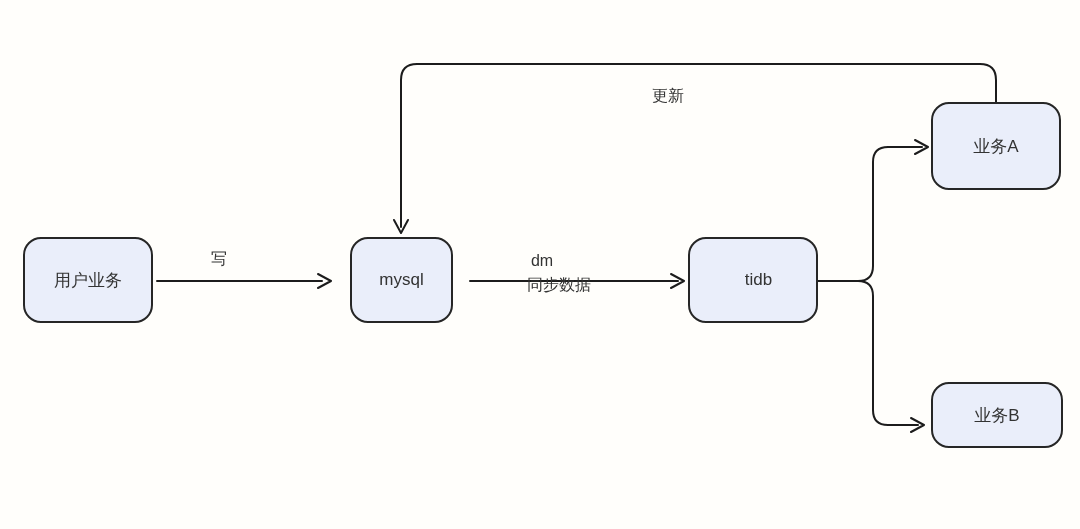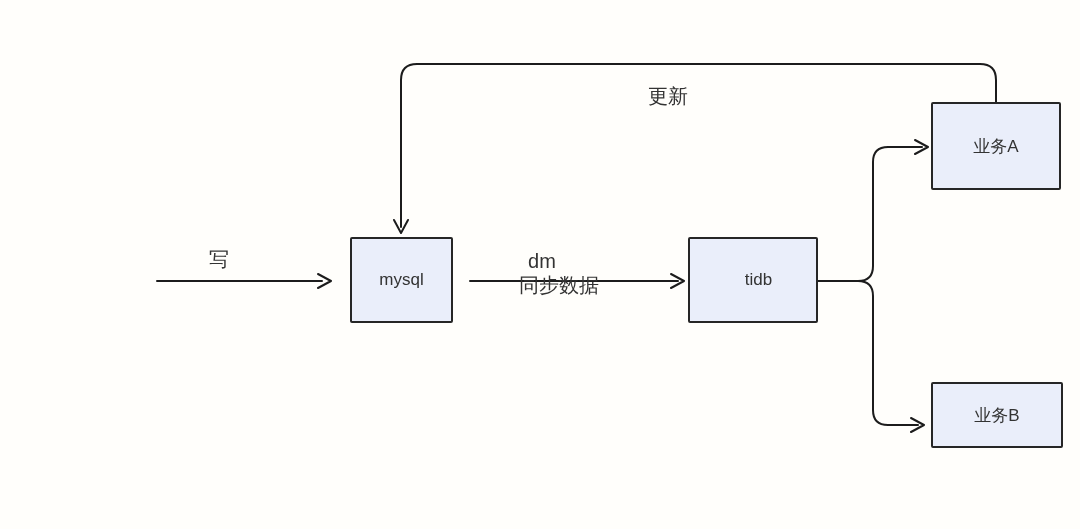--- a/index.html
+++ b/index.html
@@ -15,34 +15,34 @@
     stroke: var(--line-color, #1c1c1c);
     stroke-width: 2;
     fill: none;
     stroke-linecap: round;
     stroke-linejoin: round;
   }
   .node {
     position:absolute;
     background: var(--node-fill, #eaeefa);
     border: 2px solid var(--node-border, #262626);
-    border-radius: 2px;
+    border-radius: 18px;
     display:flex; align-items:center; justify-content:center;
     font-size:17px;
     color: var(--text-color, #333333);
     box-sizing: border-box;
   }
   .node-user  { left:23px;  top:237px; width:130px; height:86px; }
   .node-mysql { left:350px; top:237px; width:103px; height:86px; }
   .node-tidb  { left:688px; top:237px; width:130px; height:86px;padding-left:11px; }
   .node-bizA  { left:931px; top:102px; width:130px; height:88px; }
   .node-bizB  { left:931px; top:382px; width:132px; height:66px; }
   .edge-label {
     position:absolute;
-    font-size:20px;
+    font-size:16px;
     color: var(--text-color, #333333);
     transform: translate(-50%, -50%);
     white-space: nowrap;
   }
   .lbl-write { left:219px; top:259px; }
   .lbl-dm    { left:542px; top:261px; }
   .lbl-sync  { left:559px; top:285px; }
   .lbl-update{ left:668px; top:96px; }
 </style>
 </head>
@@ -60,20 +60,23 @@
     <path class="edge" d="M818,281 L858,281 Q873,281 873,266 L873,162 Q873,147 888,147 L922,147"></path>
     <path class="edge" d="M915,140 L928,147 L915,154"></path>
 
     <path class="edge" d="M818,281 L858,281 Q873,281 873,296 L873,410 Q873,425 888,425 L918,425"></path>
     <path class="edge" d="M911,418 L924,425 L911,432"></path>
 
     <path class="edge" d="M996,103 L996,80 Q996,64 980,64 L417,64 Q401,64 401,80 L401,227"></path>
     <path class="edge" d="M394,220 L401,233 L408,220"></path>
   </svg>
 
+  <div class="node node-user">
+    <span>用户业务</span>
+  </div>
   <div class="node node-mysql">
     <span>mysql</span>
   </div>
   <div class="node node-tidb">
     <span>tidb</span>
   </div>
   <div class="node node-bizA">
     <span>业务A</span>
   </div>
   <div class="node node-bizB">

